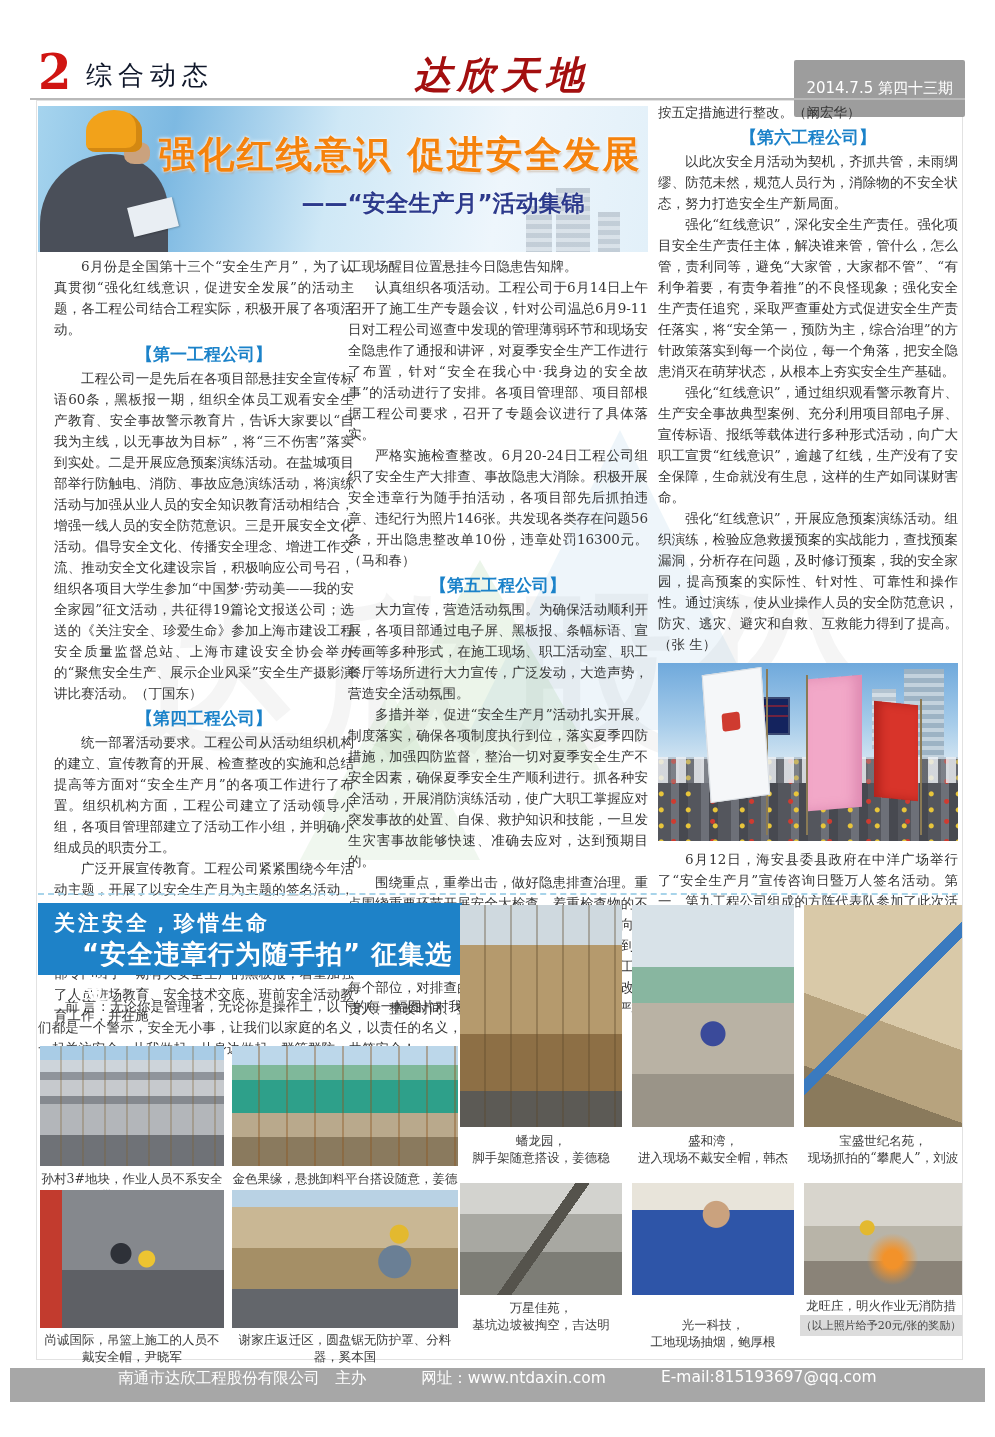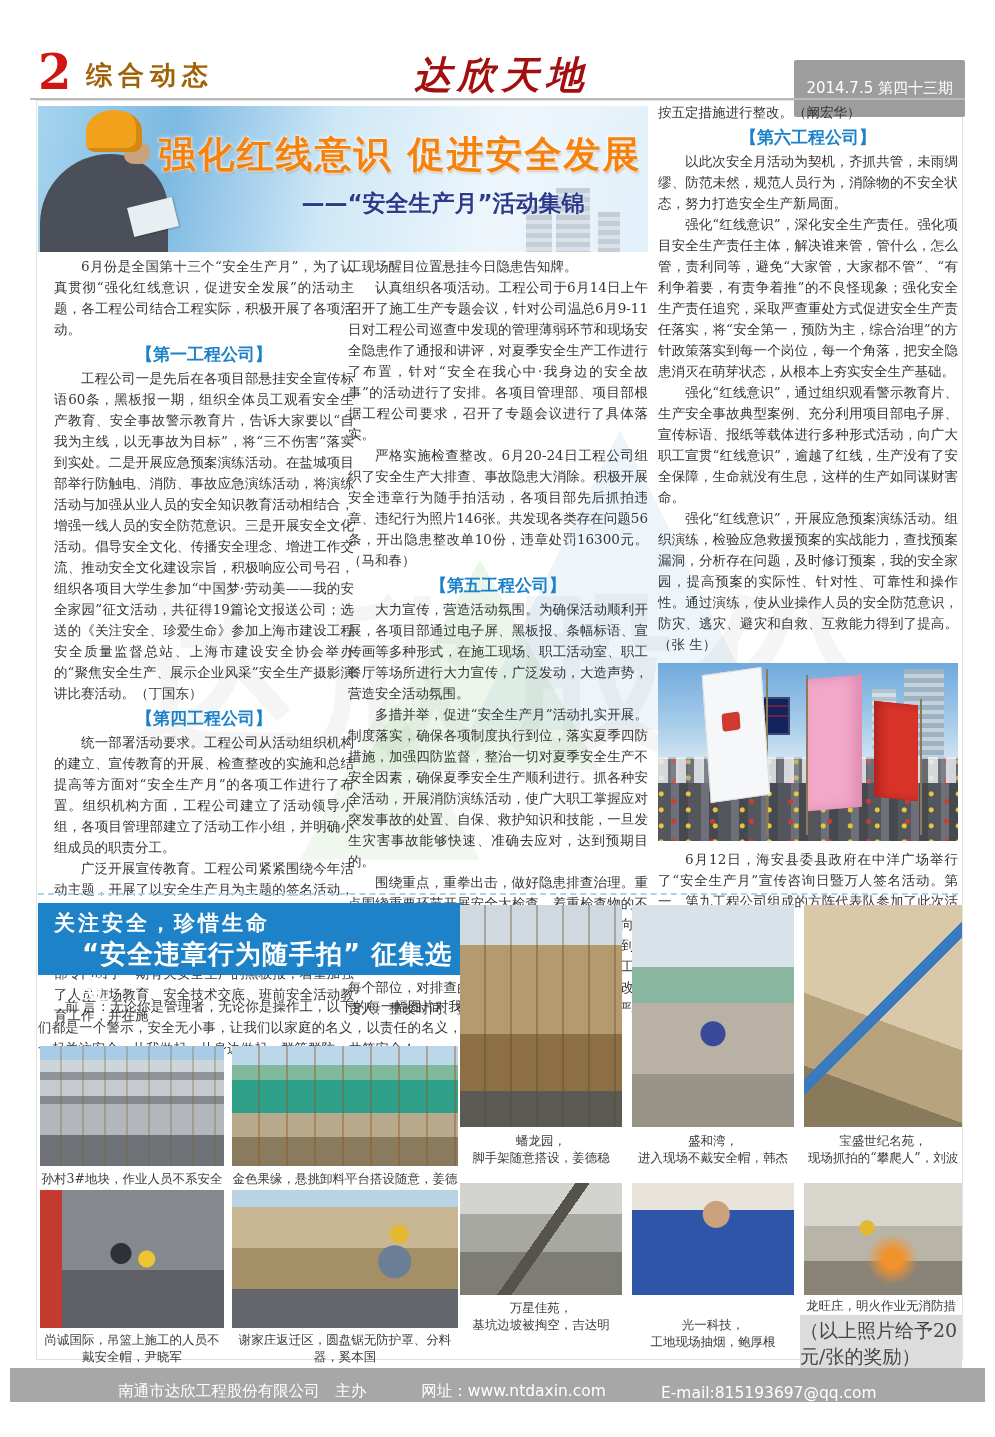--- a/index.html
+++ b/index.html
@@ -16,21 +16,21 @@
   .tri-green2{position:absolute;left:300px;top:690px;width:0;height:0;
              border-left:90px solid transparent;border-right:90px solid transparent;
              border-bottom:170px solid rgba(150,200,140,0.14);}
   .tri-blue{position:absolute;left:470px;top:430px;width:0;height:0;
              border-left:150px solid transparent;border-right:150px solid transparent;
              border-bottom:300px solid rgba(140,185,220,0.15);}
   
   .header{position:absolute;left:38px;top:50px;width:927px;height:48px;}
   .page-num{position:absolute;left:0;top:-6px;font-size:48px;font-weight:bold;color:#d01512;
             font-family:"DejaVu Serif",serif;}
-  .section-title{position:absolute;left:48px;top:8px;font-size:26px;font-weight:bold;color:#a16207;
+  .section-title{position:absolute;left:48px;top:8px;font-size:26px;font-weight:normal;color:#0f172a;
             letter-spacing:6px;}
   .masthead{position:absolute;left:50%;transform:translateX(-50%);top:0px;font-size:38px;
             font-weight:bold;font-style:italic;color:#a30f0f;font-family:"DejaVu Serif",serif;
             letter-spacing:6px;}
   .issue-badge{position:absolute;right:0;top:10px;background:#9d9d9d;color:#ffffff;
             font-size:15px;padding:19px 12px;border-radius:2px;}
   .header-rule{position:absolute;left:30px;top:98px;width:935px;height:2px;background:#b9b9b9;}
   
   .banner{position:absolute;left:38px;top:106px;width:610px;height:146px;overflow:hidden;
           background:linear-gradient(100deg,#a6d4ee 0%,#7db9e2 22%,#cfe8f6 48%,#eef6fc 75%,#e2f0f9 100%);}
@@ -96,21 +96,21 @@
   .dash-sep{position:absolute;left:38px;top:893px;width:920px;border-top:2px dashed #a8d4ea;}
   
   .blue-box{position:absolute;left:38px;top:903px;width:424px;height:72px;background:#1e82c8;color:#fff;}
   .blue-line1{position:absolute;left:16px;top:6px;font-size:21px;font-weight:bold;letter-spacing:3px;}
   .blue-line2{position:absolute;left:44px;top:34px;font-size:26px;font-weight:bold;letter-spacing:1px;}
   .preface{position:absolute;left:38px;top:982px;width:424px;font-size:13.5px;line-height:21px;
        color:#353535;text-align:justify;text-indent:2em;font-family:"DejaVu Serif","Liberation Serif",serif;}
   .ph{position:absolute;overflow:hidden;background:#b8b0a4;}
   .cap{position:absolute;font-size:12.5px;color:#3c3c3c;text-align:center;line-height:17px;
        font-family:"DejaVu Serif","Liberation Serif",serif;}
-  .reward{position:absolute;left:800px;top:1315px;width:162px;font-size:19px;
+  .reward{position:absolute;left:800px;top:1315px;width:162px;text-align:center;font-size:11px;
        color:#444;background:#dcdcdc;padding:3px 0;font-family:"DejaVu Serif",serif;}
   
   .p-gazebo{left:40px;top:1046px;width:184px;height:120px;
      background:repeating-linear-gradient(90deg,transparent 0 20px,rgba(125,95,45,.30) 20px 22px),
        linear-gradient(180deg,#a9cce6 0 12%,#cdd4da 12% 22%,#8f949b 22% 28%,#c6c9cd 28% 42%,#85898f 42% 48%,#b3b6ba 48% 74%,#6f7277 74% 100%);}
   .p-greennet{left:232px;top:1046px;width:226px;height:120px;
      background:repeating-linear-gradient(90deg,transparent 0 26px,rgba(140,85,30,.40) 26px 28px),
        linear-gradient(180deg,#bcd7ea 0 16%,#7fb89a 16% 28%,#2ea08a 28% 56%,#b9a98c 56% 76%,#8a7a5e 76% 100%);}
   .p-basket{left:40px;top:1190px;width:184px;height:138px;
      background:radial-gradient(circle at 58% 50%,#edc431 0 8px,transparent 9px),
@@ -147,21 +147,21 @@
   .cap-l3{left:40px;top:1331px;width:184px;}
   .cap-l4{left:232px;top:1331px;width:226px;}
   .cap-r1{left:460px;top:1132px;width:162px;}
   .cap-r2{left:632px;top:1132px;width:162px;}
   .cap-r3{left:804px;top:1132px;width:158px;}
   .cap-r4{left:460px;top:1299px;width:162px;}
   .cap-r5{left:632px;top:1299px;width:162px;margin-top:17px;}
   .cap-r6{left:800px;top:1297px;width:162px;}
   
   .footer{position:absolute;left:10px;top:1368px;width:975px;height:34px;background:#a7a7a7;
-      color:#ffffff;display:flex;align-items:flex-end;justify-content:center;gap:55px;font-size:15.5px;}
+      color:#ffffff;display:flex;align-items:flex-start;justify-content:center;gap:55px;font-size:15.5px;}
 </style>
 </head>
 <body>
 
 <div class="page">
 
   <div class="watermark">达欣股份</div>
   <div class="tri-blue"></div>
   <div class="tri-green"></div>
   <div class="tri-green2"></div>

